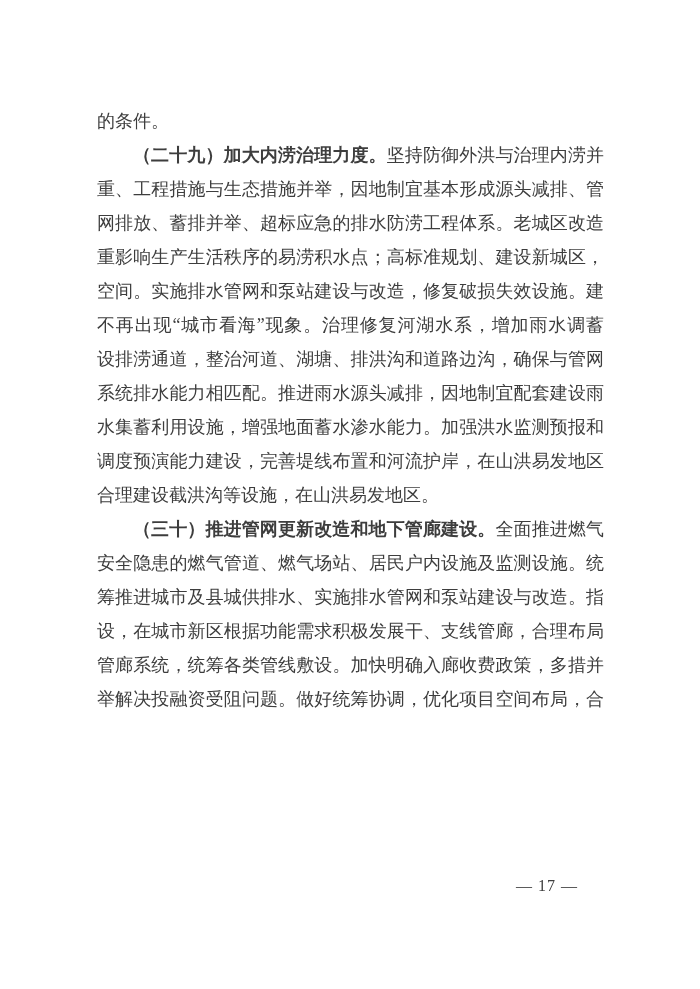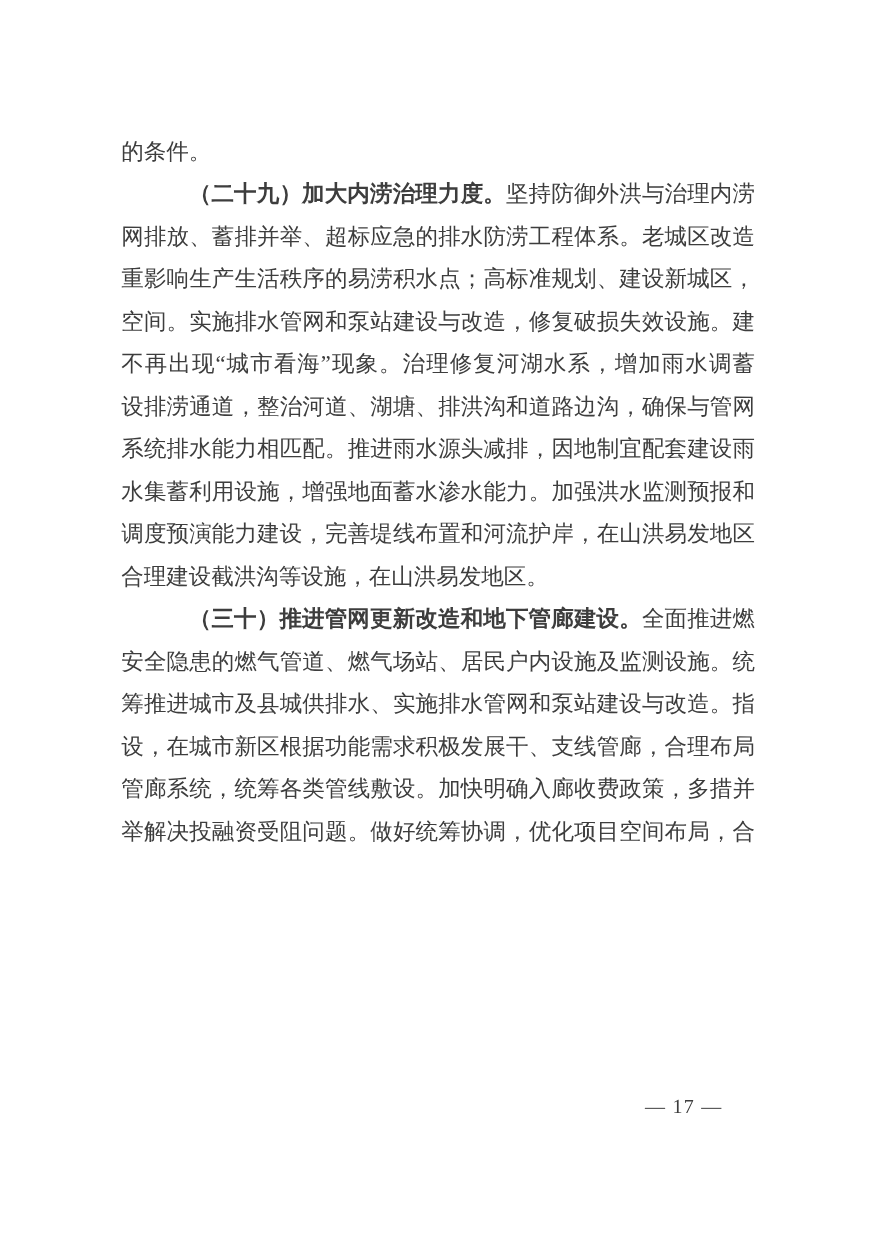--- a/index.html
+++ b/index.html
@@ -35,21 +35,20 @@
     overflow:hidden;
   }
   .line.fill{
     text-align-last:justify;
   }
   .line.indent{
     text-indent:36px;
   }
   .lead{
     font-weight:700;
-    margin-left:18px;
   }
   .page-number{
     position:absolute;
     top:874px;
     left:511px;
     width:72px;
     text-align:center;
     font-size:16px;
     line-height:24px;
     color:var(--ink);
@@ -57,20 +56,21 @@
     white-space:nowrap;
   }
 </style>
 </head>
 <body>
 
 <div class="page">
   <div class="doc-body" id="doc-body">
       <div class="line">的条件。</div>
       <div class="line fill indent"><span class="lead">（二十九）加大内涝治理力度。</span>坚持防御外洪与治理内涝并</div>
+      <div class="line fill">重、工程措施与生态措施并举，因地制宜基本形成源头减排、管</div>
       <div class="line fill">网排放、蓄排并举、超标应急的排水防涝工程体系。老城区改造</div>
       <div class="line fill">重影响生产生活秩序的易涝积水点；高标准规划、建设新城区，</div>
       <div class="line fill">空间。实施排水管网和泵站建设与改造，修复破损失效设施。建</div>
       <div class="line fill">不再出现“城市看海”现象。治理修复河湖水系，增加雨水调蓄</div>
       <div class="line fill">设排涝通道，整治河道、湖塘、排洪沟和道路边沟，确保与管网</div>
       <div class="line fill">系统排水能力相匹配。推进雨水源头减排，因地制宜配套建设雨</div>
       <div class="line fill">水集蓄利用设施，增强地面蓄水渗水能力。加强洪水监测预报和</div>
       <div class="line fill">调度预演能力建设，完善堤线布置和河流护岸，在山洪易发地区</div>
       <div class="line">合理建设截洪沟等设施，在山洪易发地区。</div>
       <div class="line fill indent"><span class="lead">（三十）推进管网更新改造和地下管廊建设。</span>全面推进燃气</div>

